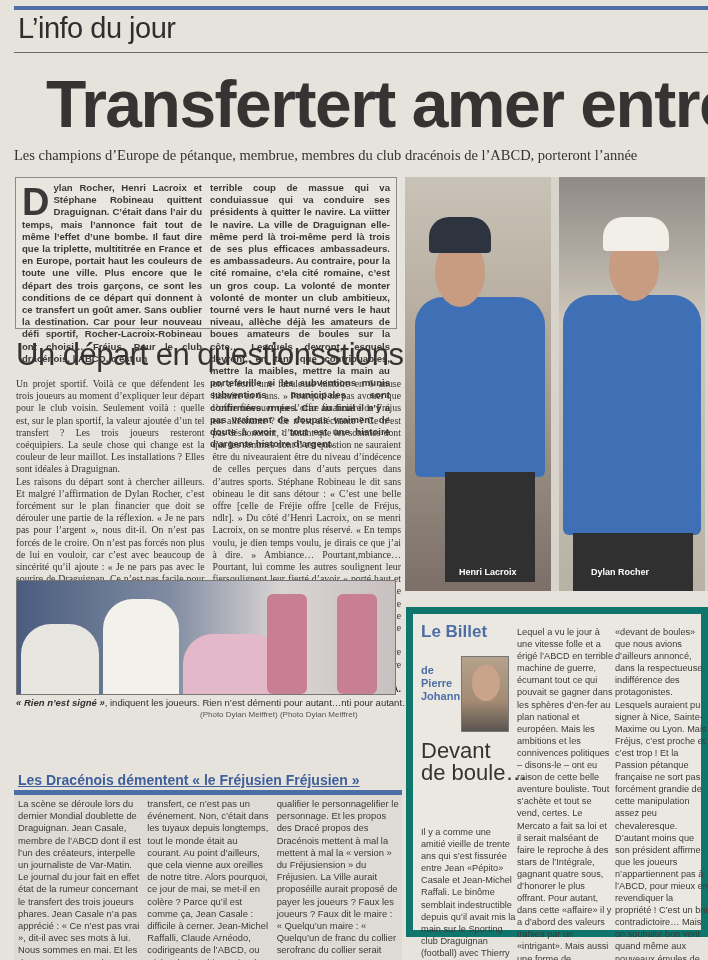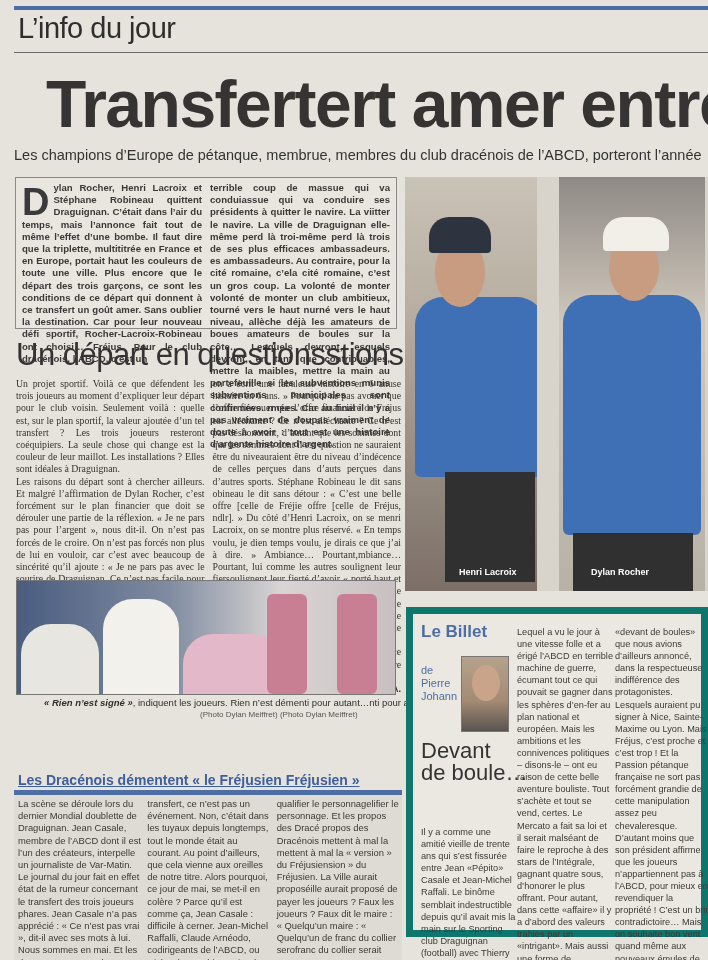--- a/index.html
+++ b/index.html
@@ -8,58 +8,58 @@
     background: #e6e3dc;
     font-family: "Liberation Sans", sans-serif;
     color: #2b2a28;
     position: relative;
   }
   .page { position: absolute; left: 0; top: 0; width: 708px; height: 960px; }
   .topbar { position: absolute; left: 14px; top: 6px; width: 694px; height: 4px; background: #4d6ea4; }
   .rubric { position: absolute; left: 18px; top: 12px; font-size: 29px; color: #2e2e2e; letter-spacing: -0.5px; }
   .rubric-rule { position: absolute; left: 14px; top: 52px; width: 694px; height: 1px; background: #6a6a6a; }
   .headline { position: absolute; left: 46px; top: 66px; font-size: 66px; font-weight: bold; color: #353433; letter-spacing: -1.5px; white-space: nowrap; }
-  .deck { position: absolute; left: 14px; top: 147px; font-size: 14.5px; color: #333; white-space: nowrap; }
+  .deck { position: absolute; left: 14px; top: 147px; font-size: 14.5px; color: #333; white-space: nowrap; font-family: Liberation Serif, serif; }
 
   .intro-box { position: absolute; left: 15px; top: 177px; width: 382px; height: 152px; border: 1px solid #8a8a8a; background: #e9e6df; padding: 4px 6px; }
   .intro-cols { display: flex; gap: 8px; font-size: 9.6px; line-height: 12.2px; text-align: justify; font-weight: bold; color: #3a3937; }
   .intro-cols .col { flex: 1; }
   .dropcap { float: left; font-size: 38px; line-height: 32px; font-weight: bold; color: #3a3a3a; margin: 4px 4px 0 0; }
 
   .sub-headline { position: absolute; left: 16px; top: 337px; font-size: 31px; color: #333; letter-spacing: -0.5px; white-space: nowrap; }
   .body-cols { position: absolute; left: 16px; top: 378px; width: 385px; display: flex; gap: 8px; font-family: "Liberation Serif", serif; font-size: 9.8px; line-height: 12.2px; text-align: justify; color: #34332f; }
   .body-cols .col { flex: 1; }
   .body-cols p { margin-bottom: 0; }
   .sig { text-align: right; font-weight: bold; font-family: "Liberation Sans", sans-serif; font-size: 9px; }
 
   .photo-main { position: absolute; left: 405px; top: 177px; width: 303px; height: 414px; background: #d8d4cc; }
   .photo-panel { position: absolute; top: 0; height: 414px; overflow: hidden; }
-  .p-left { left: 0; width: 132px; background: linear-gradient(180deg,#c9c2b6 0%,#b9b0a3 30%,#7b6f67 100%); }
+  .p-left { left: 0; width: 146px; background: linear-gradient(180deg,#c9c2b6 0%,#b9b0a3 30%,#7b6f67 100%); }
   .p-right { left: 154px; width: 146px; background: linear-gradient(180deg,#8f8a86 0%,#cfc7bb 35%,#b8b1a5 100%); }
   .shirt { position: absolute; background: #3f6fb5; border-radius: 28px 28px 6px 6px; }
   .head { position: absolute; border-radius: 50%; background: #c79c80; }
   .cap { position: absolute; border-radius: 20px 20px 4px 4px; }
   .shorts { position: absolute; background: #2f302f; }
   .photo-caption { position: absolute; bottom: 14px; font-size: 9px; font-weight: bold; color: #fff; }
 
   .photo2 { position: absolute; left: 16px; top: 580px; width: 380px; height: 115px; background: linear-gradient(90deg,#4a5d7f 0%,#7f8ba1 40%,#d9d5d4 70%,#c9bfc0 100%); overflow: hidden; border: 1px solid #777; }
   .person { position: absolute; bottom: 0; border-radius: 30px 30px 0 0; }
   .caption2 { position: absolute; left: 16px; top: 697px; font-size: 9.5px; color: #2f2f2f; white-space: nowrap; }
-  .caption2 em { font-weight: bold; margin-left: 28px; }
+  .caption2 em { font-weight: bold; }
   .credit2 { position: absolute; left: 200px; top: 710px; font-size: 8px; color: #555; white-space: nowrap; }
 
   .box2 { position: absolute; left: 14px; top: 772px; width: 388px; height: 205px; }
   .box2-title { font-size: 14px; font-weight: bold; color: #3e5f9b; text-decoration: underline; white-space: nowrap; padding-left: 4px; }
   .box2-rule { height: 5px; background: #4d6ea4; margin-top: 2px; }
   .box2-cols { display: flex; gap: 6px; padding: 3px 2px 0 4px; font-size: 9.4px; line-height: 12.2px; color: #3a3936; background: #dedbd4; height: 190px; }
   .box2-cols .col { flex: 1; }
 
   .billet { position: absolute; left: 406px; top: 607px; width: 302px; height: 330px; border: 7px solid #0f766e; background: #ebe8e1; }
   .billet-title { position: absolute; left: 8px; top: 8px; font-size: 17px; font-weight: bold; color: #4d6ea4; }
-  .billet-by { position: absolute; left: 8px; top: 50px; font-size: 11px; font-weight: normal; color: #4d6ea4; line-height: 13px; }
+  .billet-by { position: absolute; left: 8px; top: 50px; font-size: 11px; font-weight: bold; color: #4d6ea4; line-height: 13px; }
   .billet-photo { position: absolute; left: 48px; top: 42px; width: 48px; height: 76px; background: linear-gradient(180deg,#b6a28c 0%,#a38a73 60%,#5a5450 100%); border: 1px solid #777; }
   .billet-head { position: absolute; left: 10px; top: 8px; width: 28px; height: 36px; border-radius: 50%; background: #caa48a; }
   .billet-heading { position: absolute; left: 8px; top: 126px; font-size: 22px; line-height: 22px; color: #333; }
   .billet-col { position: absolute; top: 12px; width: 96px; font-size: 9.2px; line-height: 12.1px; color: #3b3a37; }
   .bc1 { left: 8px; top: 212px; }
   .bc2 { left: 104px; }
   .bc3 { left: 202px; }
 </style>
 </head>
 <body>

